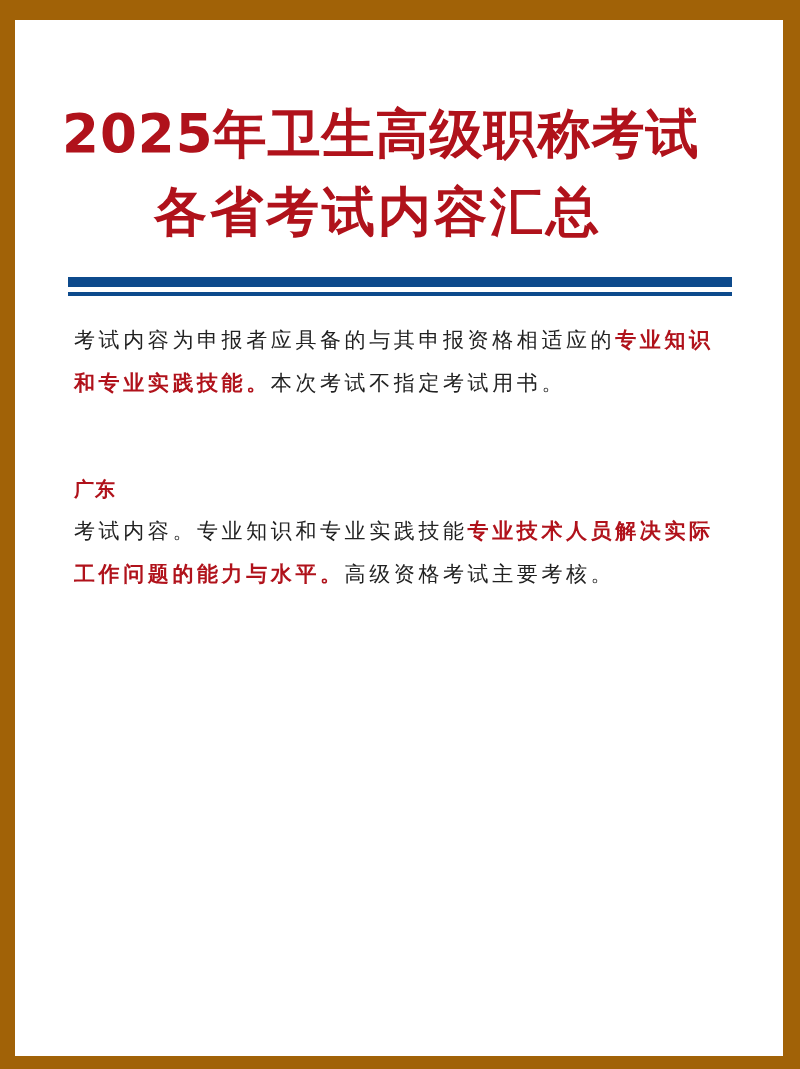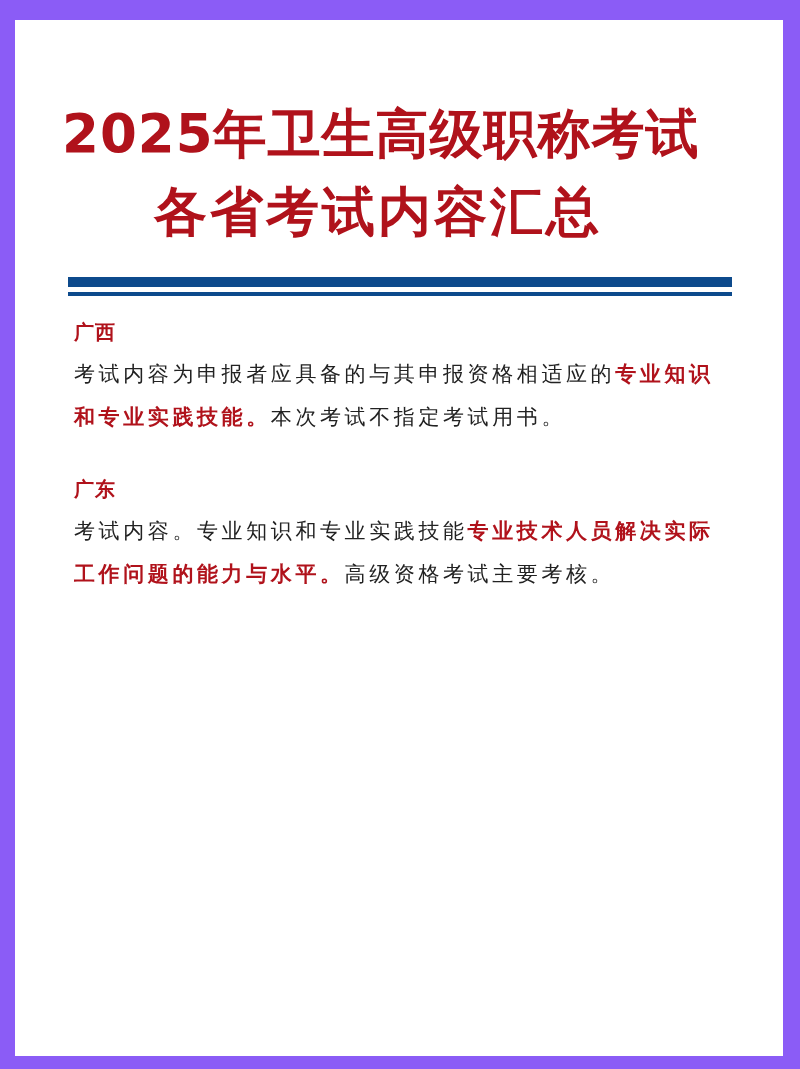--- a/index.html
+++ b/index.html
@@ -11,21 +11,21 @@
       width: 800px;
       height: 1069px;
       position: relative;
       overflow: hidden;
       font-family: "DejaVu Sans", "Liberation Sans", sans-serif;
     }
     .frame {
       position: absolute;
       left: 0; top: 0;
       width: 800px; height: 1069px;
-      background: #8b5cf6;
+      background: #a16207;
     }
     .page {
       position: absolute;
       left: 15px;
       top: 20px;
       width: 768px;
       height: 1036px;
       background: #ffffff;
     }
     .title {
@@ -91,21 +91,20 @@
 <div class="frame">
   <div class="page">
 
     <div class="title l1">2025年卫生高级职称考试</div>
     <div class="title l2">各省考试内容汇总</div>
 
     <div class="rule-thick"></div>
     <div class="rule-thin"></div>
 
     <div class="section s1">
-      <div class="sec-heading">广西</div>
       <div class="sec-body"><span>考试内容为申报者应具备的与其申报资格相适应的</span><span class="hl">专业知识和专业实践技能。</span><span>本次考试不指定考试用书。</span></div>
     </div>
 
     <div class="section s2">
       <div class="sec-heading">广东</div>
       <div class="sec-body"><span>考试内容。专业知识和专业实践技能</span><span class="hl">专业技术人员解决实际工作问题的能力与水平。</span><span>高级资格考试主要考核。</span></div>
     </div>
 
 
 

